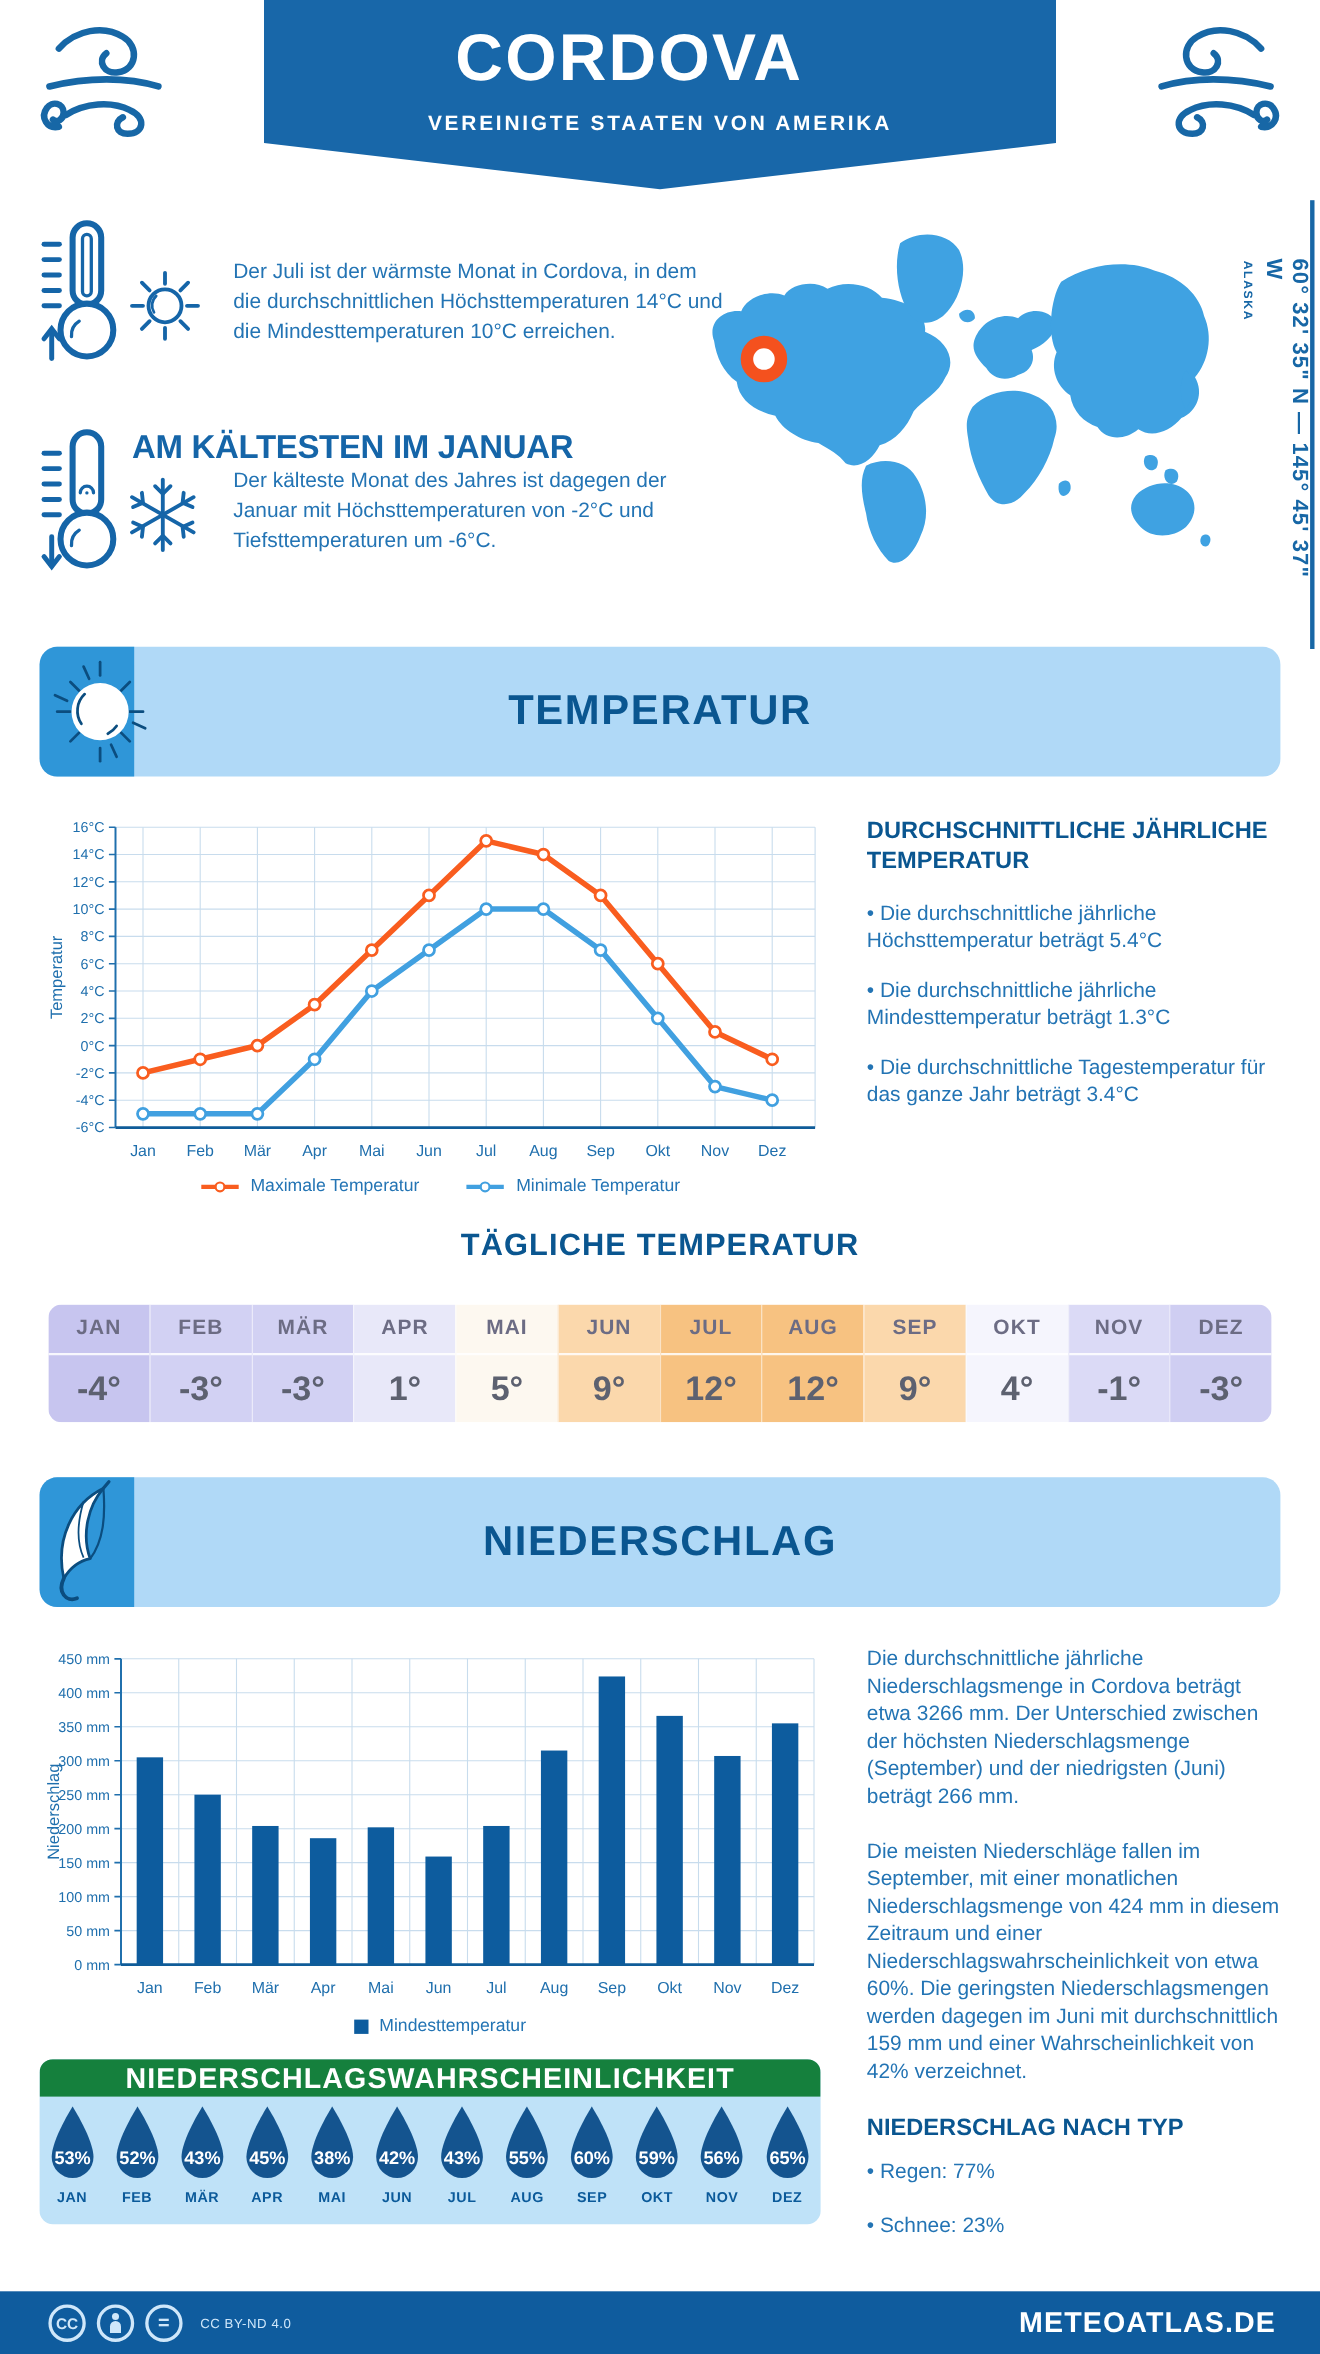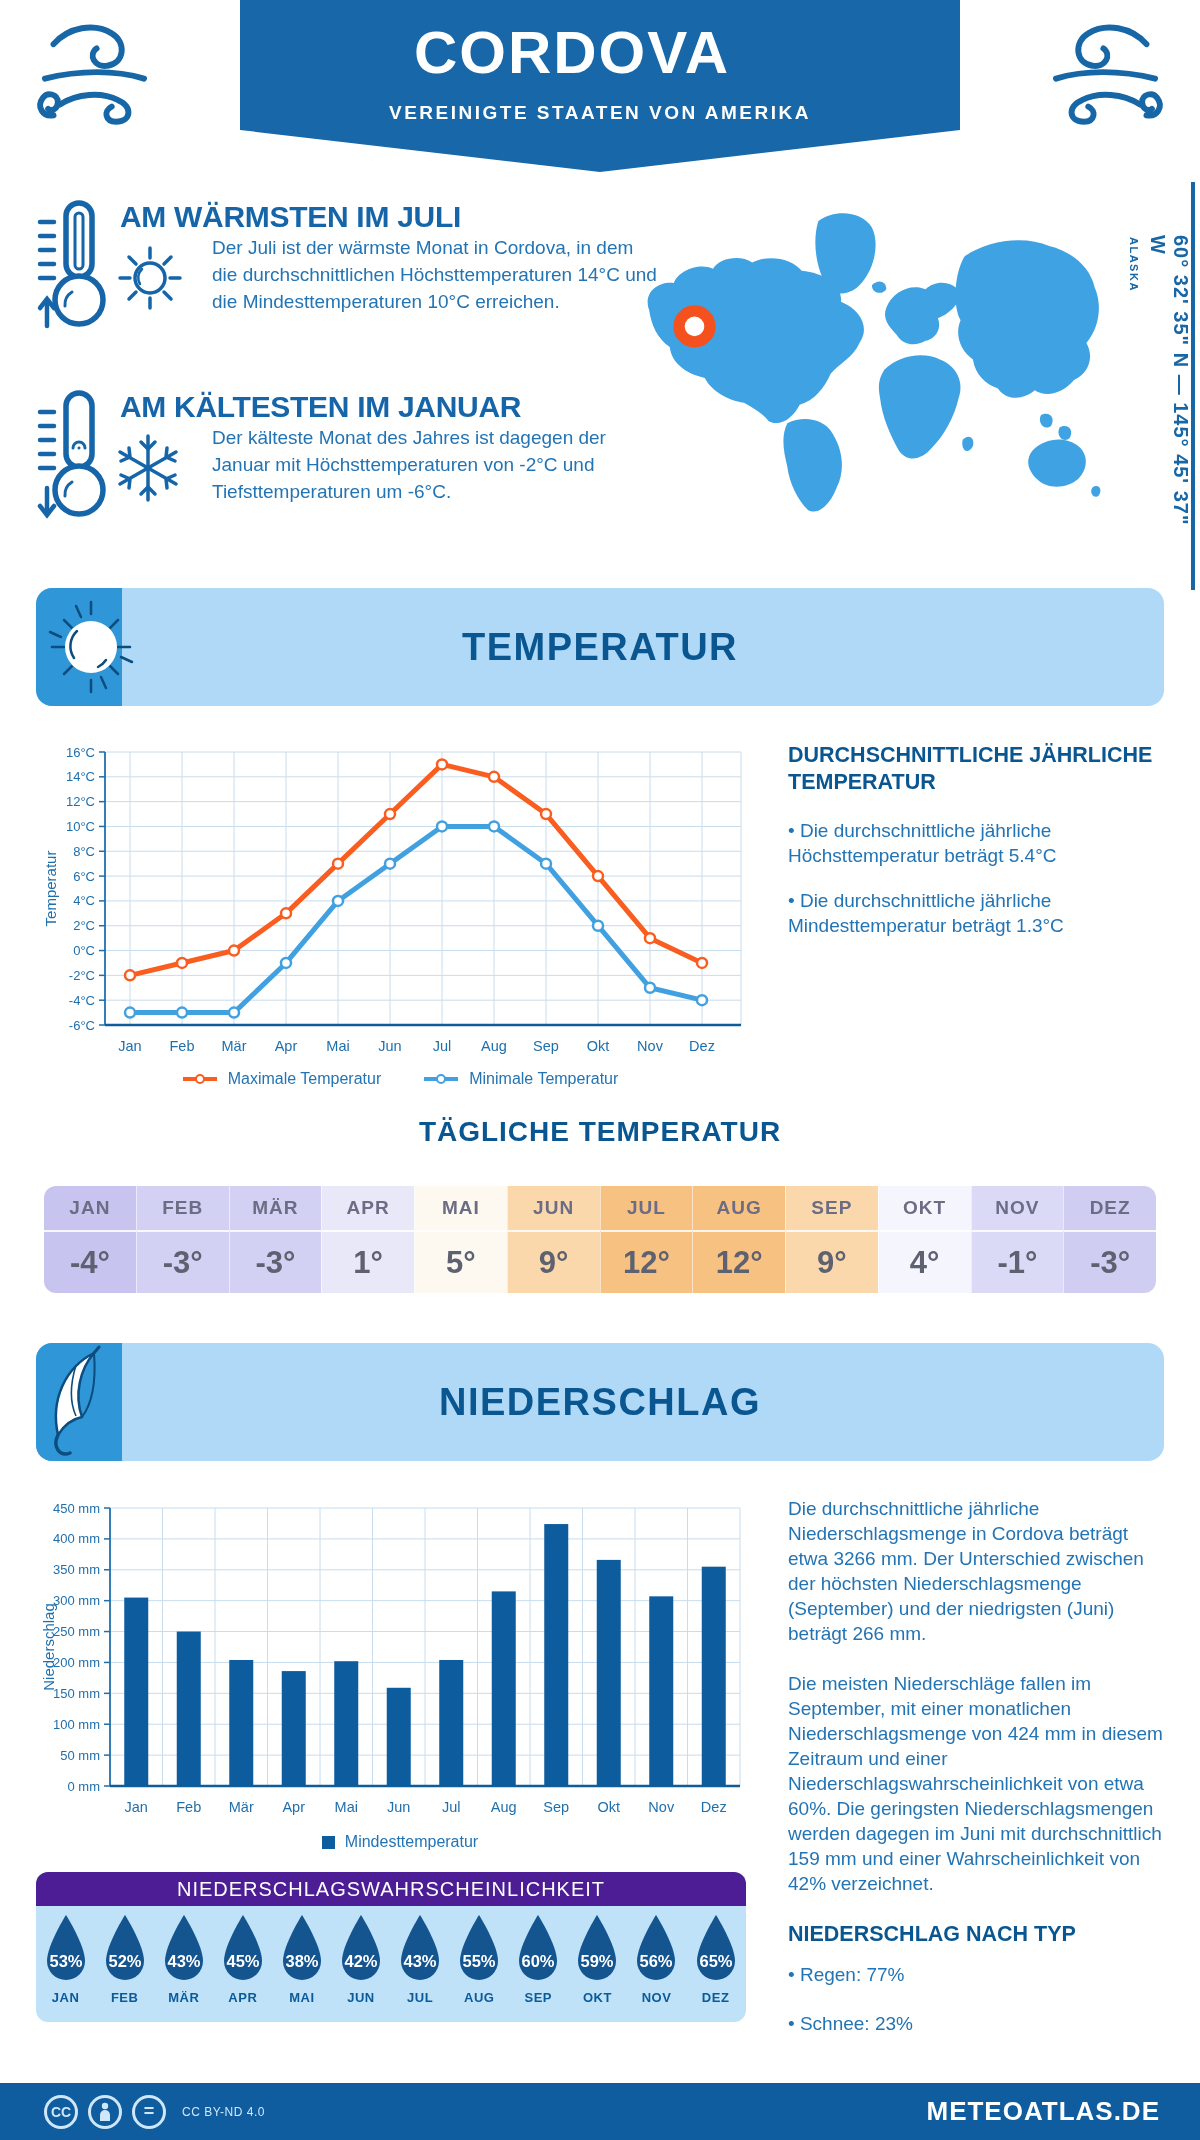--- a/index.html
+++ b/index.html
@@ -36,22 +36,22 @@
   .t-col{flex:1;display:flex;flex-direction:column}
   .t-col + .t-col{border-left:1px solid rgba(255,255,255,.55)}
   .t-month{height:44px;display:flex;align-items:center;justify-content:center;
            border-bottom:2px solid rgba(255,255,255,.85);
            font-weight:bold;font-size:19px;color:#6c6c84;letter-spacing:1px}
   .t-val{flex:1;display:flex;align-items:center;justify-content:center;
          font-size:31px;font-weight:bold;color:#5d6170}
   
   #prob-panel{position:absolute;left:36px;top:1872px;width:710px;height:150px;
               background:#bfe2f8;border-radius:12px;overflow:hidden}
-  #prob-head{height:34px;background:#4c1d95;display:flex;align-items:center;justify-content:center;
-             color:#fff;font-weight:normal;font-size:20px;letter-spacing:1px}
+  #prob-head{height:34px;background:#15803d;display:flex;align-items:center;justify-content:center;
+             color:#fff;font-weight:bold;font-size:26px;letter-spacing:1px}
   #drops{display:flex;padding-top:7px}
   .drop{width:59.1px;display:flex;flex-direction:column;align-items:center}
   .drop-month{margin-top:5px;font-size:13px;font-weight:bold;color:#0b5a9a;letter-spacing:.5px}
   
   #footer{position:absolute;left:0;top:2083px;width:1200px;height:57px;background:#0f5c9e;
           display:flex;align-items:center}
   .cc-circle{width:34px;height:34px;border:3px solid #cfe7fa;border-radius:50%;margin-left:10px;
              display:flex;align-items:center;justify-content:center;color:#cfe7fa;
              font-weight:bold;font-size:14px;box-sizing:border-box}
   #footer-license{margin-left:16px;color:#cfe7fa;font-weight:normal;font-size:12px;letter-spacing:.5px}
@@ -92,21 +92,20 @@
     </g>
     <rect x="32" y="5" width="26" height="74" rx="13" stroke-width="5.5"></rect>
     <circle cx="45" cy="102" r="24" stroke-width="5.5" fill="#fff"></circle>
     <rect x="41" y="15" width="8" height="56" rx="4" stroke-width="3"></rect>
     <path d="M31 108 A15 15 0 0 1 38 94" stroke-width="3"></path>
     <g stroke-width="4.5">
       <line x1="13" y1="128" x2="13" y2="102"></line>
       <polyline points="6,110 13,101 20,110"></polyline>
     </g>
   </svg>
-  <div class="intro-h" style="left:120px;top:200px">AM WÄRMSTEN IM JULI</div>
   <svg class="abs" style="left:112px;top:240px" width="76" height="76" viewBox="0 0 76 76" fill="none" stroke="#1565a8" stroke-linecap="round">
     <circle cx="38" cy="38" r="15" stroke-width="3.5"></circle>
     <path d="M28 44 A12 12 0 0 1 30 29" stroke-width="2.5"></path>
     <g stroke-width="3.5">
       <line x1="58" y1="38" x2="68" y2="38"></line>
         <line x1="52" y1="52" x2="59" y2="59"></line>
       <line x1="38" y1="58" x2="38" y2="68"></line>
         <line x1="24" y1="52" x2="17" y2="59"></line>
       <line x1="18" y1="38" x2="8" y2="38"></line>
         <line x1="24" y1="24" x2="17" y2="17"></line>
@@ -303,20 +302,21 @@
         </svg>
         <span>Minimale Temperatur</span>
       </div>
     </div>
 
   <div class="abs" style="left:788px;top:742px;width:378px">
     <p class="panel-h">DURCHSCHNITTLICHE JÄHRLICHE TEMPERATUR</p>
     <div id="temp-bullets">
         <p class="bullet">• Die durchschnittliche jährliche Höchsttemperatur beträgt 5.4°C</p>
         <p class="bullet">• Die durchschnittliche jährliche Mindesttemperatur beträgt 1.3°C</p>
+        <p class="bullet">• Die durchschnittliche Tagestemperatur für das ganze Jahr beträgt 3.4°C</p>
       </div>
   </div>
 
   <div class="tbl-h" style="top:1116px">TÄGLICHE TEMPERATUR</div>
   <div id="daily-table">
       <div class="t-col" style="background: rgb(199, 197, 239);">
         <div class="t-month">JAN</div>
         <div class="t-val">-4°</div>
       </div>
       <div class="t-col" style="background: rgb(210, 209, 243);">

